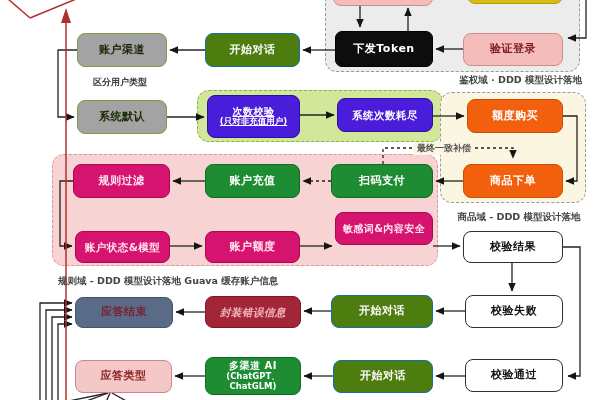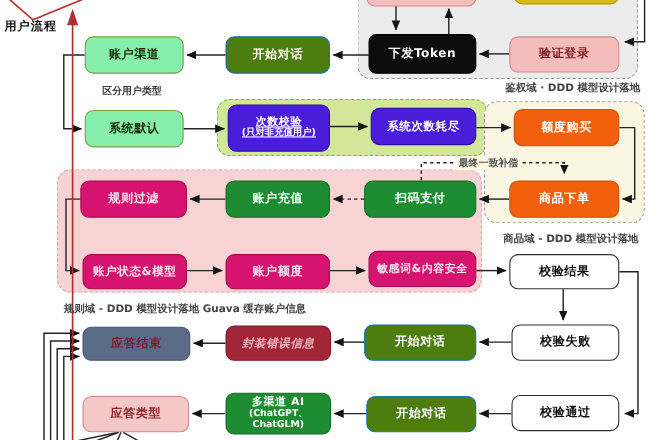--- a/index.html
+++ b/index.html
@@ -18,21 +18,21 @@
   
   svg.wires{position:absolute;left:0;top:0;z-index:2;}
   
   .node{
     position:absolute;z-index:3;box-sizing:border-box;border-radius:8px;
     display:flex;flex-direction:column;align-items:center;justify-content:center;
     font-size:11px;font-weight:700;line-height:1.15;text-align:center;
     border:1px solid transparent;letter-spacing:.5px;
   }
   .node .sub{font-size:8.5px;font-weight:700;letter-spacing:0;}
-  .greenlight{background:#86efac;border-color:#7c9f3c;color:#1c2a08;justify-content:center;}
+  .greenlight{background:#a3a3a3;border-color:#7c9f3c;color:#1c2a08;justify-content:center;}
   .blue{background:#4d7c0f;border-color:#1372ad;color:#ffffff;}
   .blackbox{background:#0d0d0d;border-color:#000;color:#ffffff;border-radius:7px;}
   .pinkbox{background:#f5bcbc;border-color:#cf8c8c;color:#7c1d1d;}
   .yellowbox{background:#d9bb17;border-color:#b89b00;color:#5f4c00;}
   .purple{background:#4a1ddb;border-color:#2c0fa0;color:#ffffff;}
   .orange{background:#f2600d;border-color:#cc4e00;color:#ffffff;}
   .dgreen{background:#1e8c32;border-color:#0e6e20;color:#ffffff;}
   .magenta{background:#d6136e;border-color:#a80a50;color:#ffe3ef;}
   .whitebox{background:#ffffff;border-color:#2e2e2e;color:#111;font-weight:600;}
   .slate{background:#5a6b87;border-color:#45546e;color:#7c1f2e;}
@@ -148,21 +148,21 @@
   <div class="node orange" style="left:463px;top:164px;width:100px;height:34px;">
       <span>商品下单</span>
     </div>
 
   <div class="node magenta" style="left:205px;top:231px;width:95px;height:32px;">
       <span>账户额度</span>
     </div>
   <div class="node magenta" style="left:75px;top:231px;width:95px;height:32px;font-size:10.5px;">
       <span>账户状态&amp;模型</span>
     </div>
-  <div class="node magenta" style="left:335px;top:228px;width:98px;height:33px;font-size:10px;">
+  <div class="node magenta" style="left:335px;top:212px;width:98px;height:33px;font-size:10px;">
       <span>敏感词&amp;内容安全</span>
     </div>
   <div class="node slate" style="left:75px;top:297px;width:98px;height:31px;">
       <span>应答结束</span>
     </div>
 
   <div class="node whitebox" style="left:463px;top:231px;width:100px;height:32px;">
       <span>校验结果</span>
     </div>
   <div class="node darkredbox" style="left:205px;top:296px;width:96px;height:32px;font-size:10.5px;">
@@ -182,20 +182,19 @@
     <span>多渠道 AI</span>
     <span class="sub">(ChatGPT、ChatGLM)</span>
   </div>
   <div class="node blue" style="left:333px;top:360px;width:100px;height:33px;">
       <span>开始对话</span>
     </div>
   <div class="node whitebox" style="left:465px;top:359px;width:98px;height:33px;">
       <span>校验通过</span>
     </div>
 
-  <div class="lbl lbl-user" style="left:4px;top:16px;width:98px;">用户流程</div>
   <div class="lbl lbl-small" style="left:93px;top:76px;">区分用户类型</div>
   <div class="lbl lbl-domain" style="left:424px;top:74px;width:158px;text-align:right;">鉴权域 · DDD 模型设计落地</div>
   <div class="lbl lbl-comp" style="left:414px;top:142px;">最终一致补偿</div>
   <div class="lbl lbl-domain" style="left:452px;top:211px;width:134px;text-align:center;">商品域 - DDD 模型设计落地</div>
   <div class="lbl lbl-domain" style="left:58px;top:275px;width:300px;">规则域 - DDD 模型设计落地 Guava 缓存账户信息</div>
 
 </div>
 
 </body></html>

